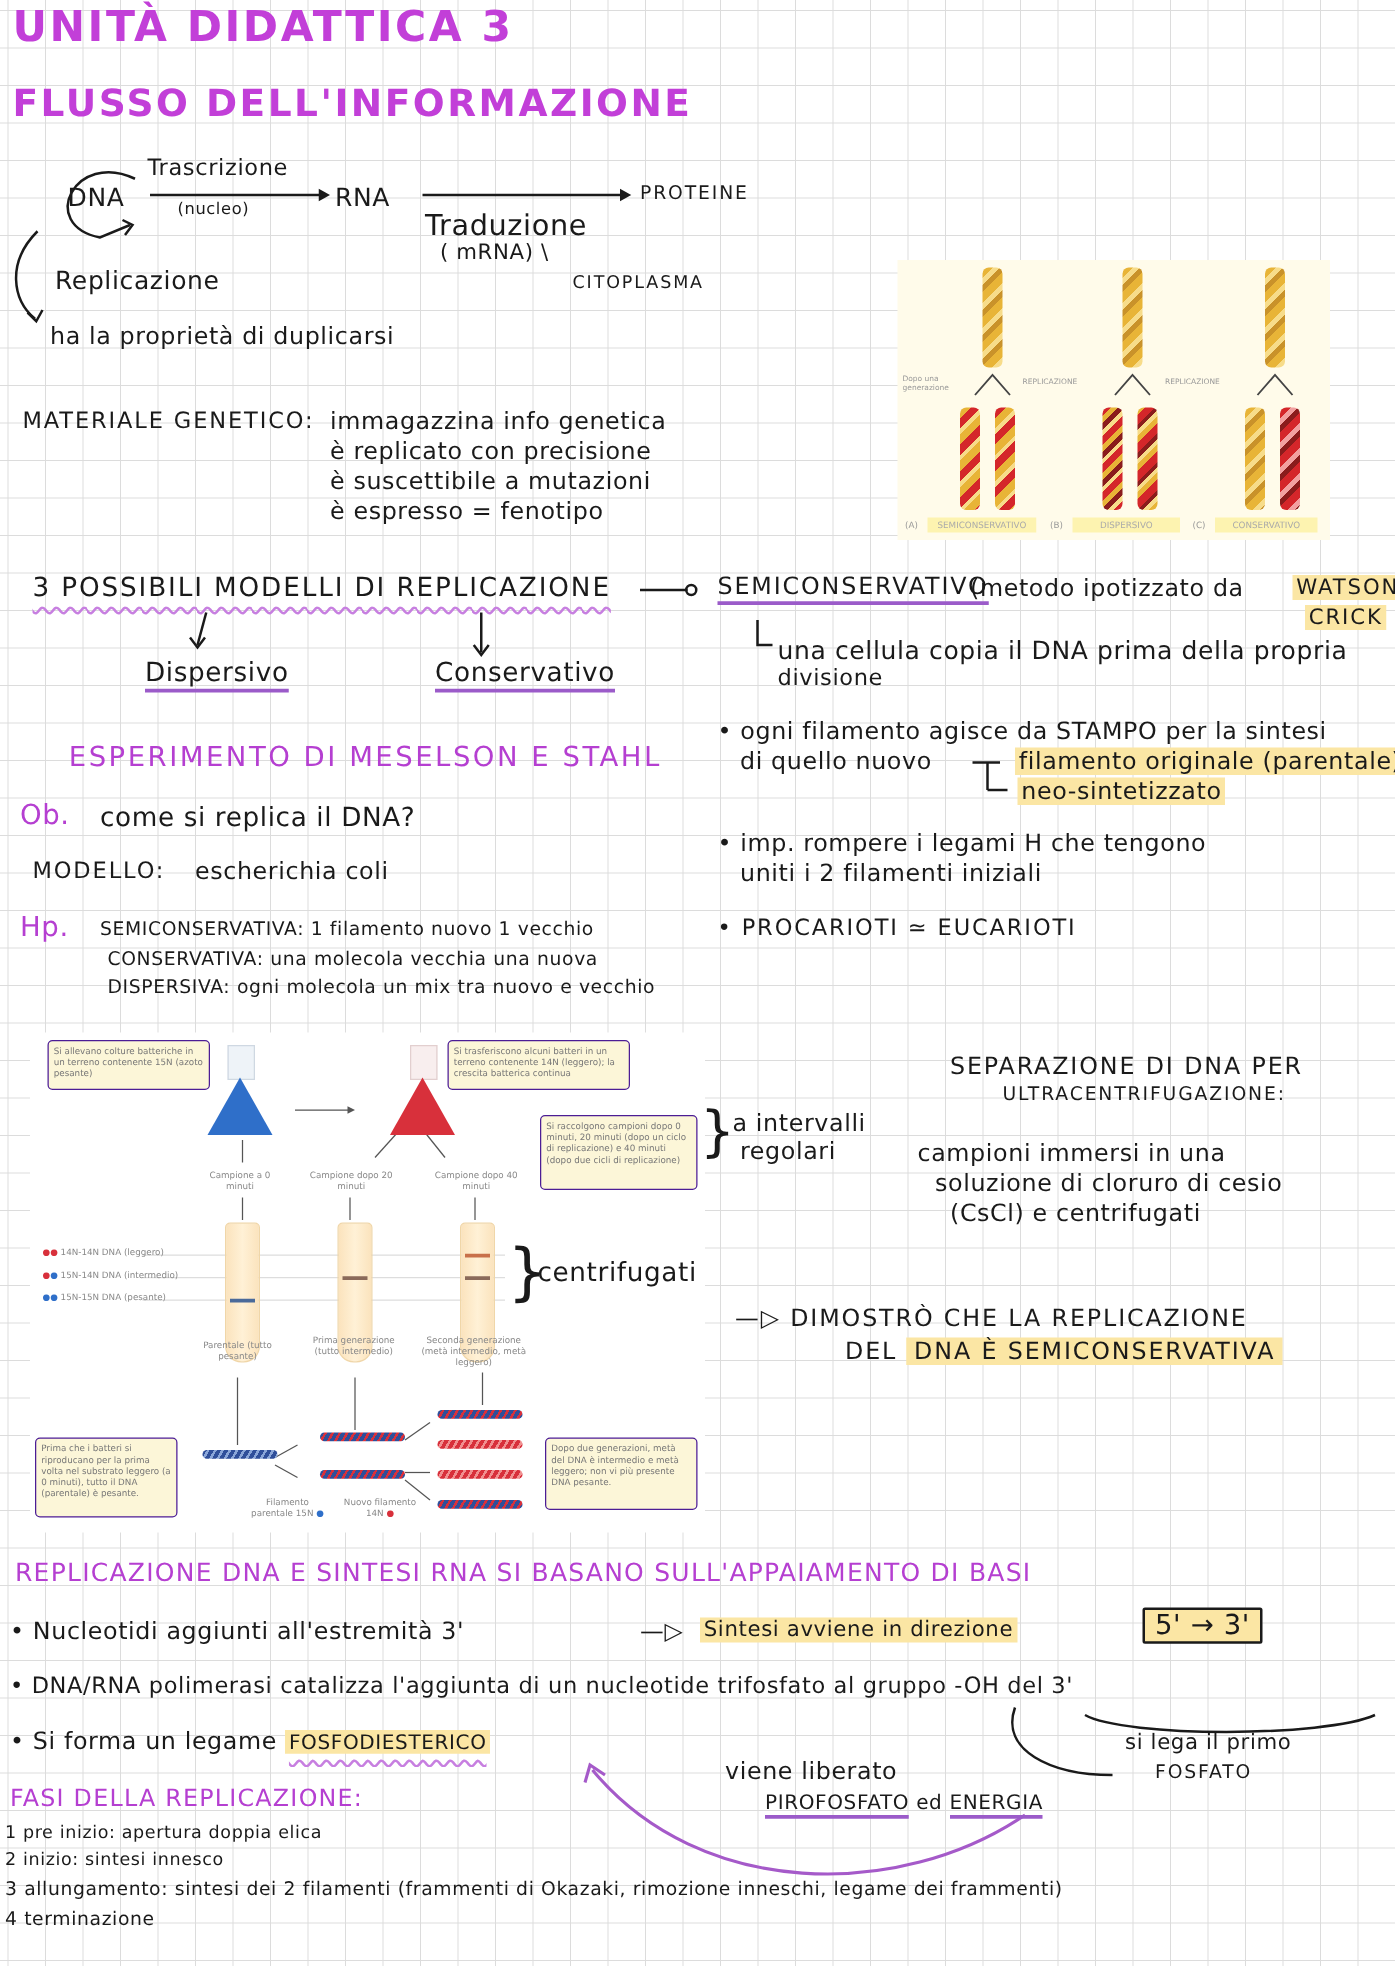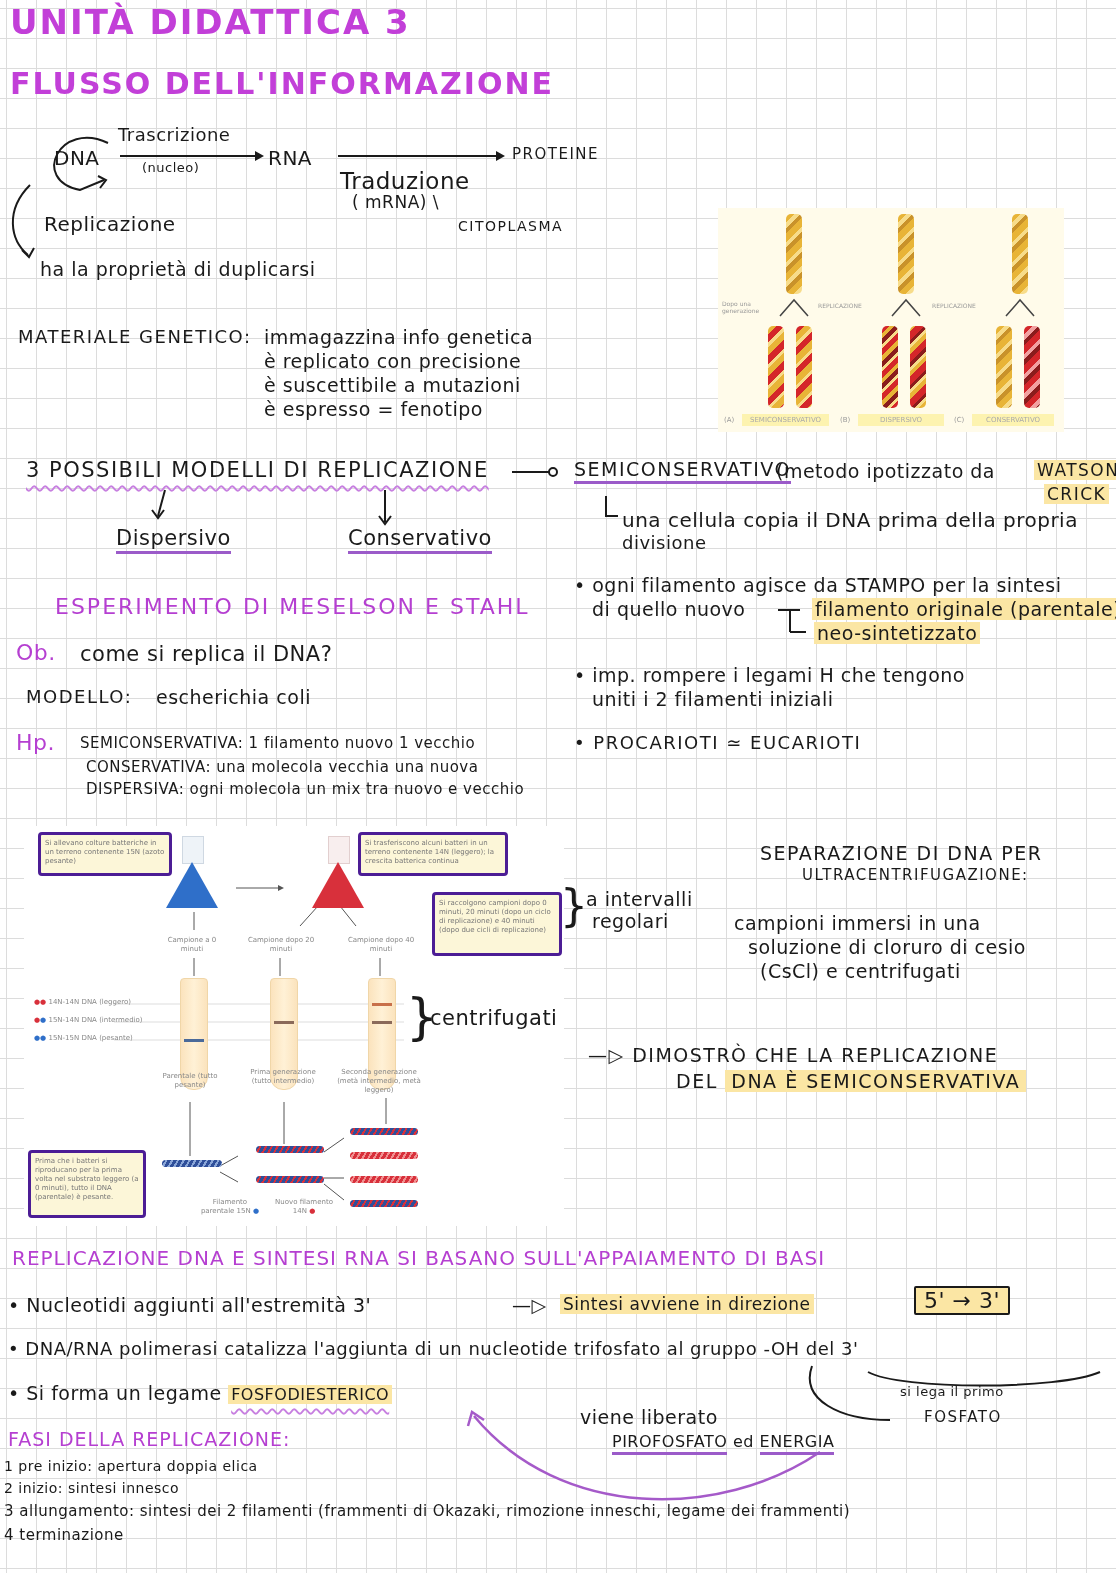--- a/index.html
+++ b/index.html
@@ -17,21 +17,21 @@
   .hand{font-family:"DejaVu Sans",sans-serif;font-size:19px;letter-spacing:0.5px;}
   .caps{font-family:"DejaVu Sans",sans-serif;font-size:18px;letter-spacing:1.5px;text-transform:uppercase;}
   .purple{color:#b53fd1;}
   .h1{font-size:34px;font-weight:bold;letter-spacing:2px;color:#c23fd8;text-transform:uppercase;}
   .h2{font-size:22px;letter-spacing:2px;color:#b53fd1;text-transform:uppercase;}
   .hl{background:#fbe6a4;padding:0 3px;}
   .ul-purple{border-bottom:3px solid #9b5bc9;padding-bottom:1px;}
   .wavy{text-decoration:underline wavy #c77fe0;text-underline-offset:8px;text-decoration-thickness:2px;}
   .small{font-size:16px;}
   .fig{position:absolute;background:#fffdf3;}
-  .callout{position:absolute;background:#fcf6d8;border:3px solid #4c1d95;border-radius:4px;font-size:7px;color:#777;padding:4px;white-space:normal;line-height:9px;}
+  .callout{position:absolute;background:#fcf6d8;border:1px solid #4c1d95;border-radius:4px;font-size:7px;color:#777;padding:4px;white-space:normal;line-height:9px;}
   .tiny{position:absolute;font-size:7px;color:#888;text-align:center;white-space:normal;line-height:9px;}
   .tube{position:absolute;width:26px;height:110px;background:linear-gradient(to right,#fbe3bd,#fff1d6,#fbe3bd);border-radius:4px 4px 13px 13px;border:1px solid #f0d6a8;}
   .band{position:absolute;left:3px;width:20px;height:3px;}
   .helix{position:absolute;height:10px;border-radius:5px;}
   .boxed{border:2px solid #1a1a1a;background:#fbe6a4;padding:0 8px;border-radius:2px;}
   svg{position:absolute;overflow:visible;}
 </style>
 </head>
 <body>
 
@@ -208,20 +208,21 @@
   <div class="tiny" style="left:310px;top:242px;width:90px;">Seconda generazione (metà intermedio, metà leggero)</div>
 
   <div class="helix" style="left:138px;top:334px;width:60px;height:7px;background:repeating-linear-gradient(120deg,#2f4f9a 0 3px,#8aa6d8 3px 5px);"></div>
   <div class="helix" style="left:232px;top:320px;width:68px;height:7px;background:repeating-linear-gradient(120deg,#2f4f9a 0 3px,#d8303b 3px 5px);"></div>
   <div class="helix" style="left:232px;top:350px;width:68px;height:7px;background:repeating-linear-gradient(120deg,#2f4f9a 0 3px,#d8303b 3px 5px);"></div>
   <div class="helix" style="left:326px;top:302px;width:68px;height:7px;background:repeating-linear-gradient(120deg,#2f4f9a 0 3px,#d8303b 3px 5px);"></div>
   <div class="helix" style="left:326px;top:326px;width:68px;height:7px;background:repeating-linear-gradient(120deg,#d8303b 0 3px,#f09090 3px 5px);"></div>
   <div class="helix" style="left:326px;top:350px;width:68px;height:7px;background:repeating-linear-gradient(120deg,#d8303b 0 3px,#f09090 3px 5px);"></div>
   <div class="helix" style="left:326px;top:374px;width:68px;height:7px;background:repeating-linear-gradient(120deg,#2f4f9a 0 3px,#d8303b 3px 5px);"></div>
   <div class="callout" style="left:4px;top:324px;width:104px;height:54px;">Prima che i batteri si riproducano per la prima volta nel substrato leggero (a 0 minuti), tutto il DNA (parentale) è pesante.</div>
+  <div class="callout" style="left:412px;top:324px;width:112px;height:48px;">Dopo due generazioni, metà del DNA è intermedio e metà leggero; non vi più presente DNA pesante.</div>
   <div class="tiny" style="left:174px;top:372px;width:64px;"><span>Filamento parentale 15N</span> <span style="color:#2f6fc9;">●</span></div>
   <div class="tiny" style="left:248px;top:372px;width:64px;"><span>Nuovo filamento 14N</span> <span style="color:#d8303b;">●</span></div>
 </div>
 
 <div>
   <div class="abs hand" style="left:560px;top:884px;font-size:44px;line-height:44px;">}</div>
   <div class="abs hand" style="left:586px;top:888px;font-size:19px;">a intervalli</div>
   <div class="abs hand" style="left:592px;top:910px;font-size:19px;">regolari</div>
   <div class="abs hand" style="left:406px;top:992px;font-size:50px;line-height:50px;">}</div>
   <div class="abs hand" style="left:430px;top:1006px;font-size:21px;">centrifugati</div>
@@ -250,21 +251,21 @@
   <div class="abs hand" style="left:8px;top:1382px;font-size:19px;">
     <span>• Si forma un legame</span>
     <span class="hl wavy" style="text-transform:uppercase;font-size:16px;">fosfodiesterico</span>
   </div>
   <svg width="1116" height="1573" style="left:0;top:0;">
     <path d="M868,1372 C900,1390 1060,1390 1100,1372" fill="none" stroke="#1a1a1a" stroke-width="2"></path>
     <path d="M812,1366 C800,1400 840,1420 890,1420" fill="none" stroke="#1a1a1a" stroke-width="2"></path>
     <path d="M820,1452 C720,1520 560,1520 474,1416" fill="none" stroke="#a55ac9" stroke-width="2.5"></path>
     <path d="M468,1426 L472,1412 L484,1420" fill="none" stroke="#a55ac9" stroke-width="2.5"></path>
   </svg>
-  <div class="abs hand" style="left:900px;top:1384px;font-size:13px;text-align:right;">si lega il primo</div>
+  <div class="abs hand" style="left:900px;top:1384px;font-size:17px;text-align:right;">si lega il primo</div>
   <div class="abs caps" style="left:924px;top:1408px;font-size:15px;">fosfato</div>
   <div class="abs hand" style="left:580px;top:1406px;font-size:19px;">viene liberato</div>
   <div class="abs caps" style="left:612px;top:1432px;font-size:16px;letter-spacing:0.5px;">
     <span class="ul-purple">pirofosfato</span>
     <span style="text-transform:none;">ed</span>
     <span class="ul-purple">energia</span>
   </div>
 </div>
 
 <div>

